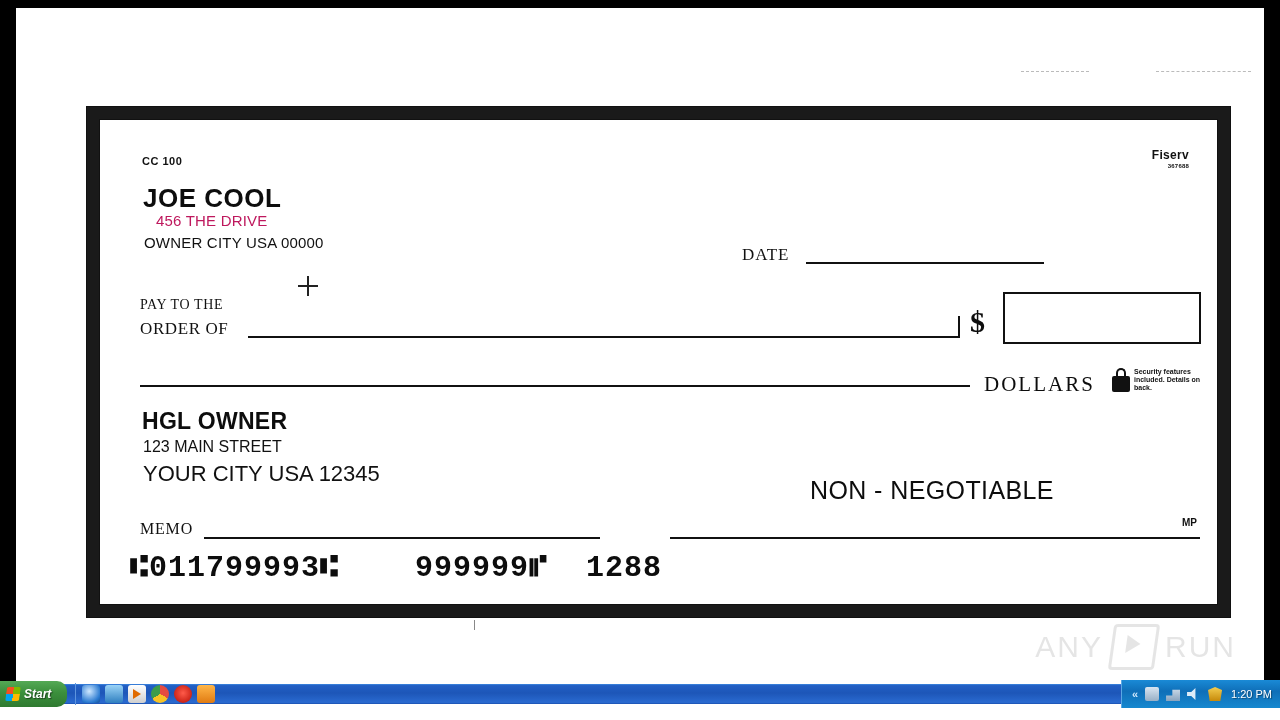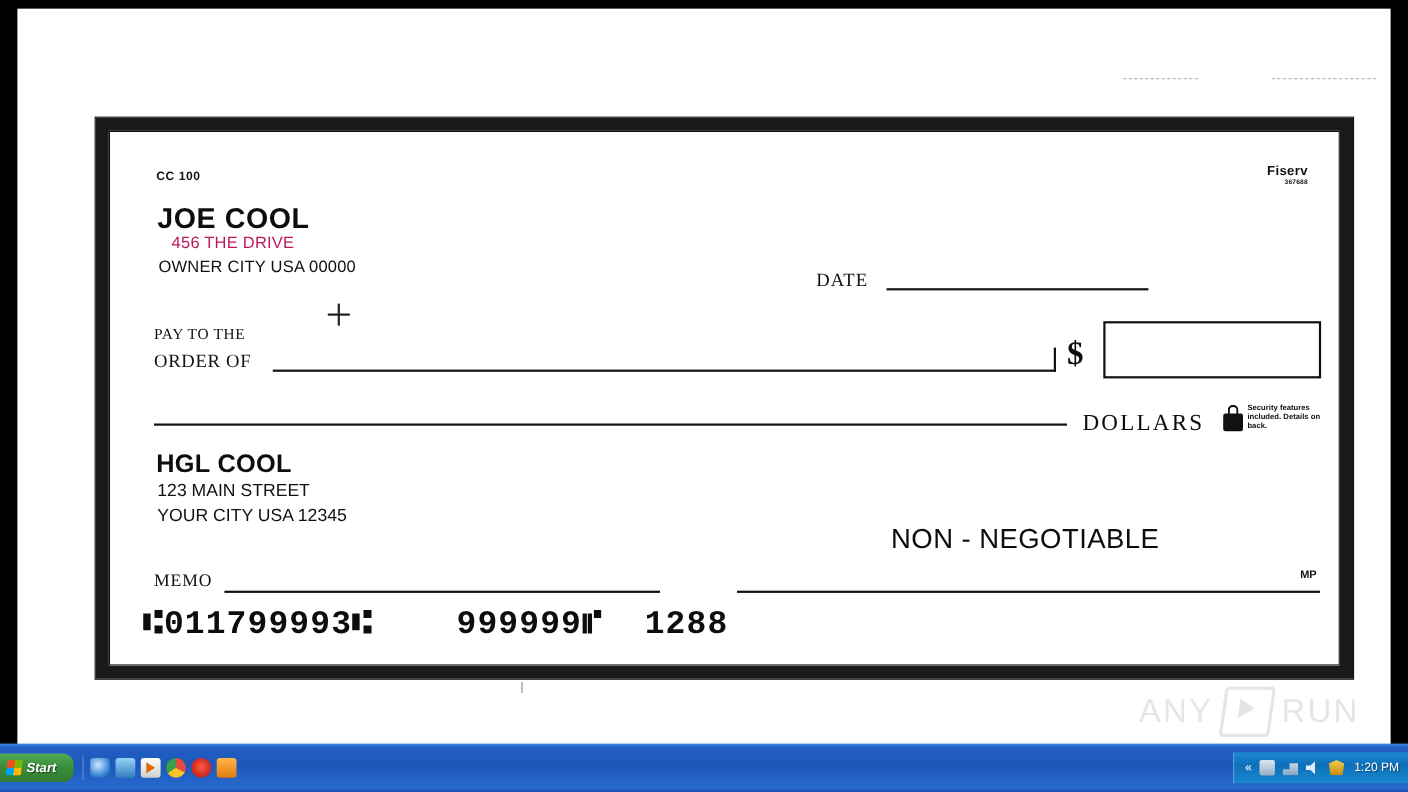--- a/index.html
+++ b/index.html
@@ -252,21 +252,21 @@
     letter-spacing: 0.3px;
     color: #0d0d0d;
   }
   .bank-addr1 {
     left: 43px; top: 318px;
     font-size: 16px;
     color: #111;
   }
   .bank-addr2 {
     left: 43px; top: 341px;
-    font-size: 16px;
+    font-size: 22px;
     color: #111;
   }
 
   .non-negotiable {
     left: 710px; top: 356px;
     font-size: 25px;
     letter-spacing: 0.4px;
     color: #0d0d0d;
     text-align: center;
   }
@@ -341,23 +341,23 @@
   .tick-mark {
     left: 458px; top: 612px;
     width: 1px; height: 10px;
     background: #888;
   }
 
   
   .taskbar {
     position: absolute;
     left: 0;
-    bottom: 0;
+    bottom: 16px;
     width: 1280px;
-    height: 44px;
+    height: 20px;
     background: linear-gradient(180deg, #3f8ae0 0%, #225fc4 8%, #1d56b8 45%, #2a6ad0 92%, #1a4fae 100%);
     display: flex;
     align-items: center;
   }
   .taskbar-top-edge {
     position: absolute;
     left: 0; bottom: 28px;
     width: 1280px; height: 4px;
     background: linear-gradient(180deg,#6fa8ee,#2f6fce);
   }
@@ -487,21 +487,21 @@
 
         <div class="abs amount-words-line"></div>
         <div class="abs dollars-label">DOLLARS</div>
 
         <div class="abs lock-icon">
           <span class="shackle"></span>
           <span class="body"></span>
         </div>
         <div class="abs security-note">Security features included. Details on back.</div>
 
-        <div class="abs bank-name">HGL COOL</div>
+        <div class="abs bank-name">HGL OWNER</div>
         <div class="abs bank-addr1">123 MAIN STREET</div>
         <div class="abs bank-addr2">YOUR CITY USA 12345</div>
 
         <div class="abs non-negotiable">NON - NEGOTIABLE</div>
 
         <div class="abs memo-label">MEMO</div>
         <div class="abs memo-line"></div>
         <div class="abs signature-line"></div>
         <div class="abs mp-mark">MP</div>
 

